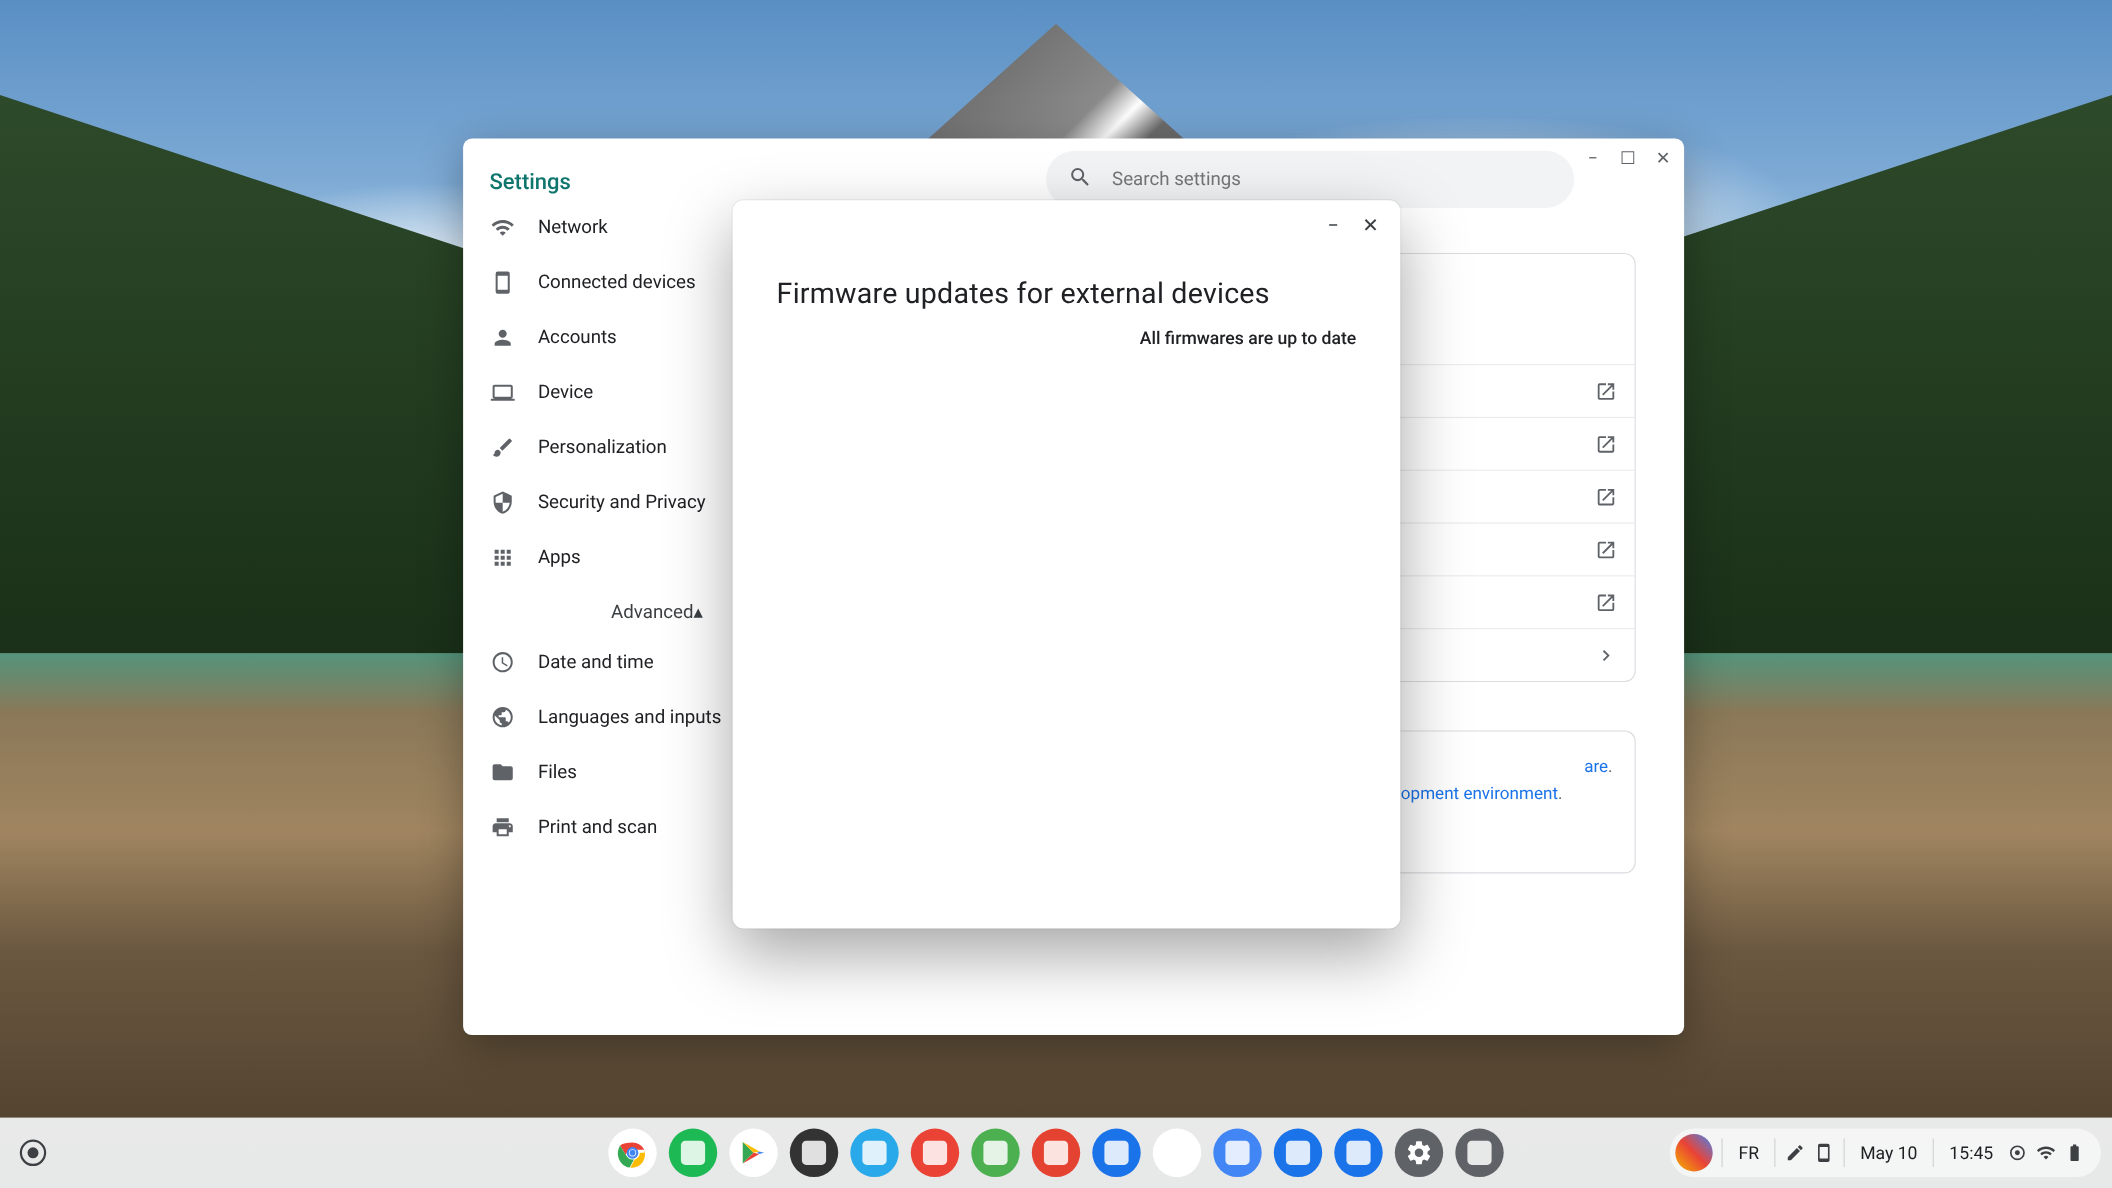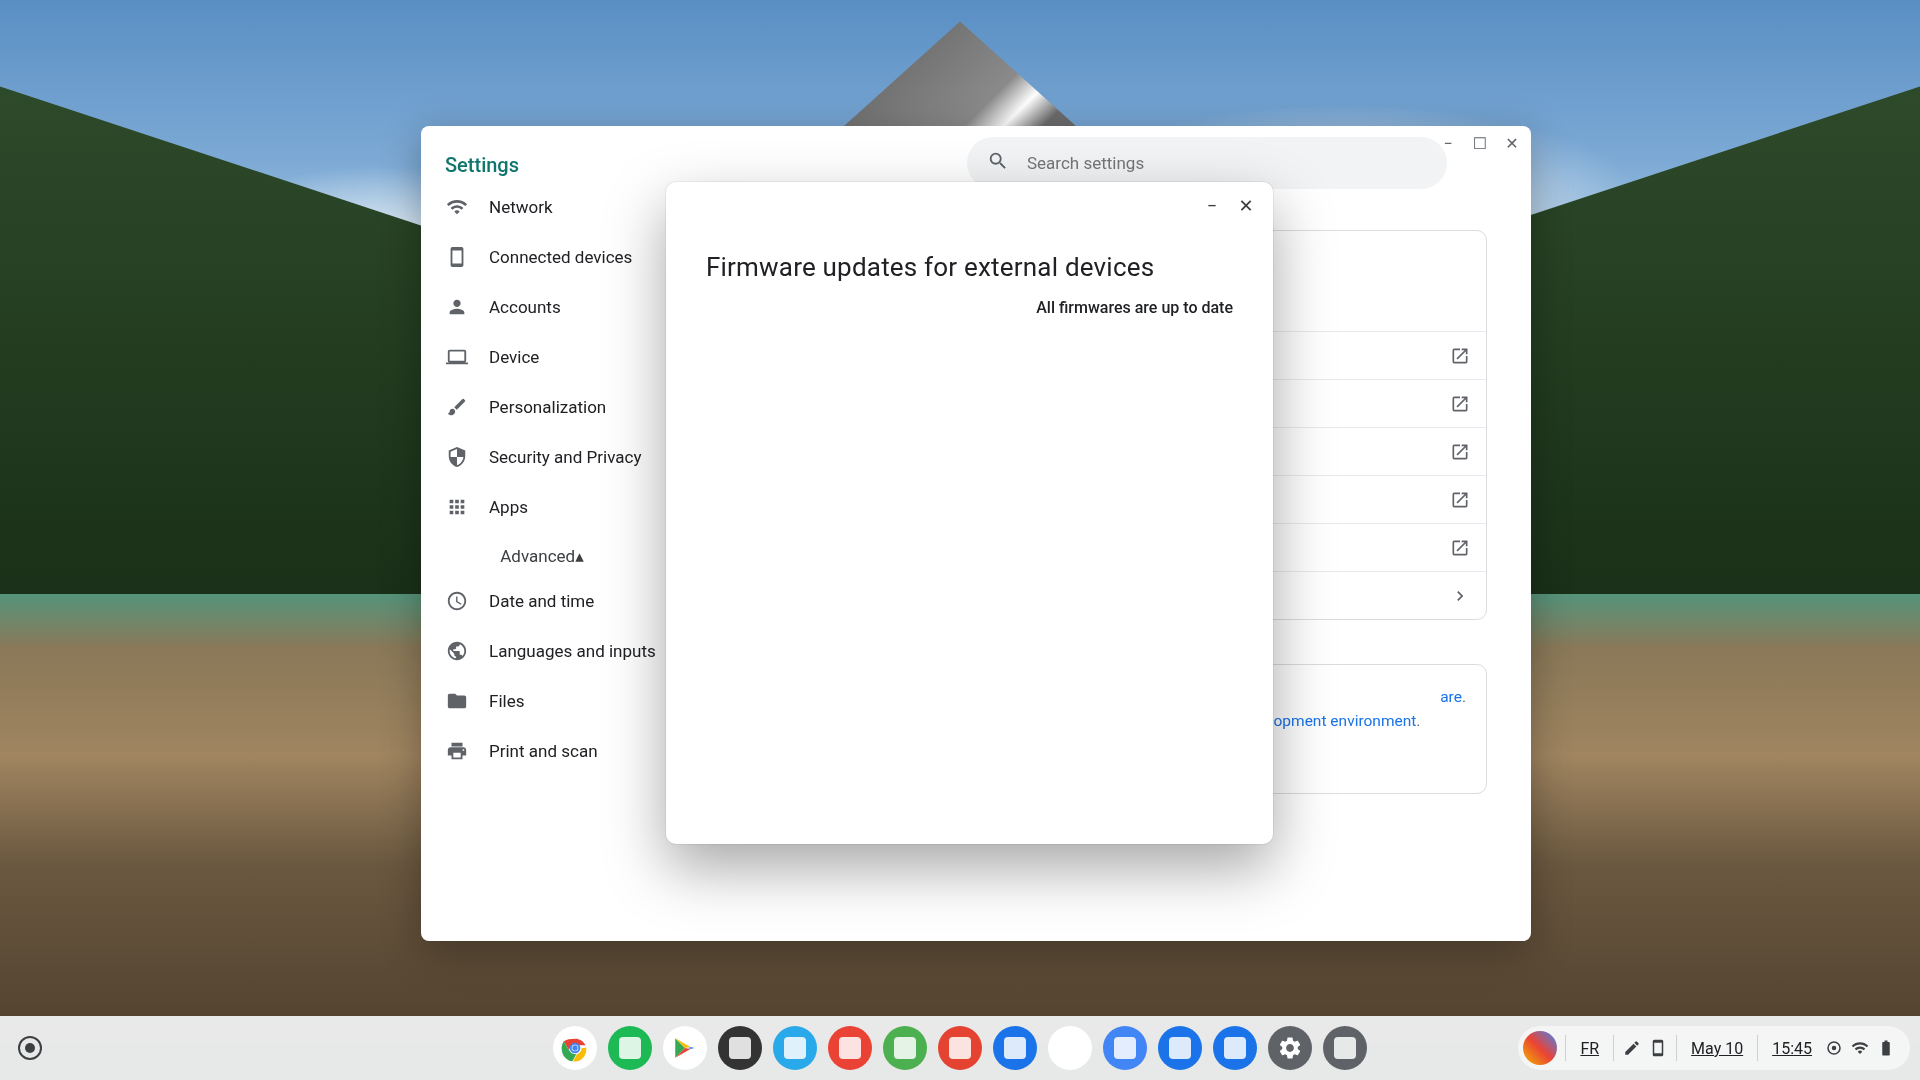--- a/index.html
+++ b/index.html
@@ -47,27 +47,27 @@
 .settings-body { display: flex; height: 100%; }
 .sidebar { width: 242px; padding-top: 56px; }
 .sidebar-title { position: absolute; top: 27px; left: 24px; font-size: 20px; font-weight: 500; color: #0f766e; }
 .sidebar-item {
   display: flex; align-items: center; height: 50px; padding-left: 24px;
   color: #202124; font-size: 17px; cursor: pointer;
 }
 .sidebar-item .icon { width: 24px; height: 24px; margin-right: 20px; display: flex; align-items: center; justify-content: center; color: #5f6368; }
 .sidebar-item .icon svg { width: 22px; height: 22px; fill: currentColor; }
 .advanced-header {
-  display: flex; align-items: center; justify-content: center;
+  display: flex; align-items: center; justify-content: flex-end;
   padding: 14px 24px 10px 24px; font-size: 17px; color: #3c4043; cursor: pointer;
 }
 
 .main-area { flex: 1; padding: 56px 44px 20px 30px; position: relative; }
 .search-pill {
-  position: absolute; top: 11px; left: 304px; width: 480px; height: 52px;
+  position: absolute; top: 11px; left: 288px; width: 480px; height: 52px;
   background: #f1f3f4; border-radius: 26px; display: flex; align-items: center;
   padding: 0 20px; gap: 18px; color: #5f6368;
 }
 .search-pill input { border: none; background: transparent; outline: none; font-size: 17px; flex: 1; color: #5f6368; }
 
 .content-card {
   border: 1px solid #dadce0; border-radius: 10px; margin-bottom: 28px; background: #fff;
 }
 .card-row {
   display: flex; align-items: center; justify-content: flex-end; height: 48px;
@@ -97,21 +97,21 @@
   position: absolute; left: 0; right: 0; bottom: 0; height: 64px;
   background: rgba(241,243,244,0.94); display: flex; align-items: center;
   padding: 0 10px;
 }
 .launcher { width: 24px; height: 24px; border-radius: 50%; border: 2.5px solid #3c4043; margin-left: 8px; cursor: pointer; position: relative;}
 .launcher::after{content:""; position:absolute; inset:5px; border-radius:50%; background:#3c4043;}
 .shelf-center { position: absolute; left: 50%; transform: translateX(-50%); display: flex; gap: 11px; }
 .app-icon { width: 44px; height: 44px; border-radius: 50%; display: flex; align-items: center; justify-content: center; cursor: pointer; font-size: 20px; color: #fff; }
 .status-area { margin-left: auto; display: flex; align-items: center; gap: 6px; background: rgba(255,255,255,0.55); border-radius: 22px; padding: 5px 14px 5px 5px; height: 44px; }
 .status-avatar{ width: 34px; height: 34px; border-radius: 50%; background: linear-gradient(45deg,#f4b400,#ea4335,#4285f4); }
-.status-text { font-size: 16px; color: #202124; padding: 0 6px; text-decoration: underline; }
+.status-text { font-size: 16px; color: #202124; padding: 0 6px; }
 .status-sep { width: 1px; height: 26px; background: rgba(0,0,0,0.15); margin: 0 2px;}
 .status-ico { width: 20px; height: 20px; display:flex; align-items:center; justify-content:center; color:#3c4043;}
 .status-ico svg{width:18px;height:18px;fill:currentColor;}
 </style>
 </head>
 <body>
 
 <div class="wallpaper">
   <div class="trees-left"></div>
   <div class="trees-right"></div>

